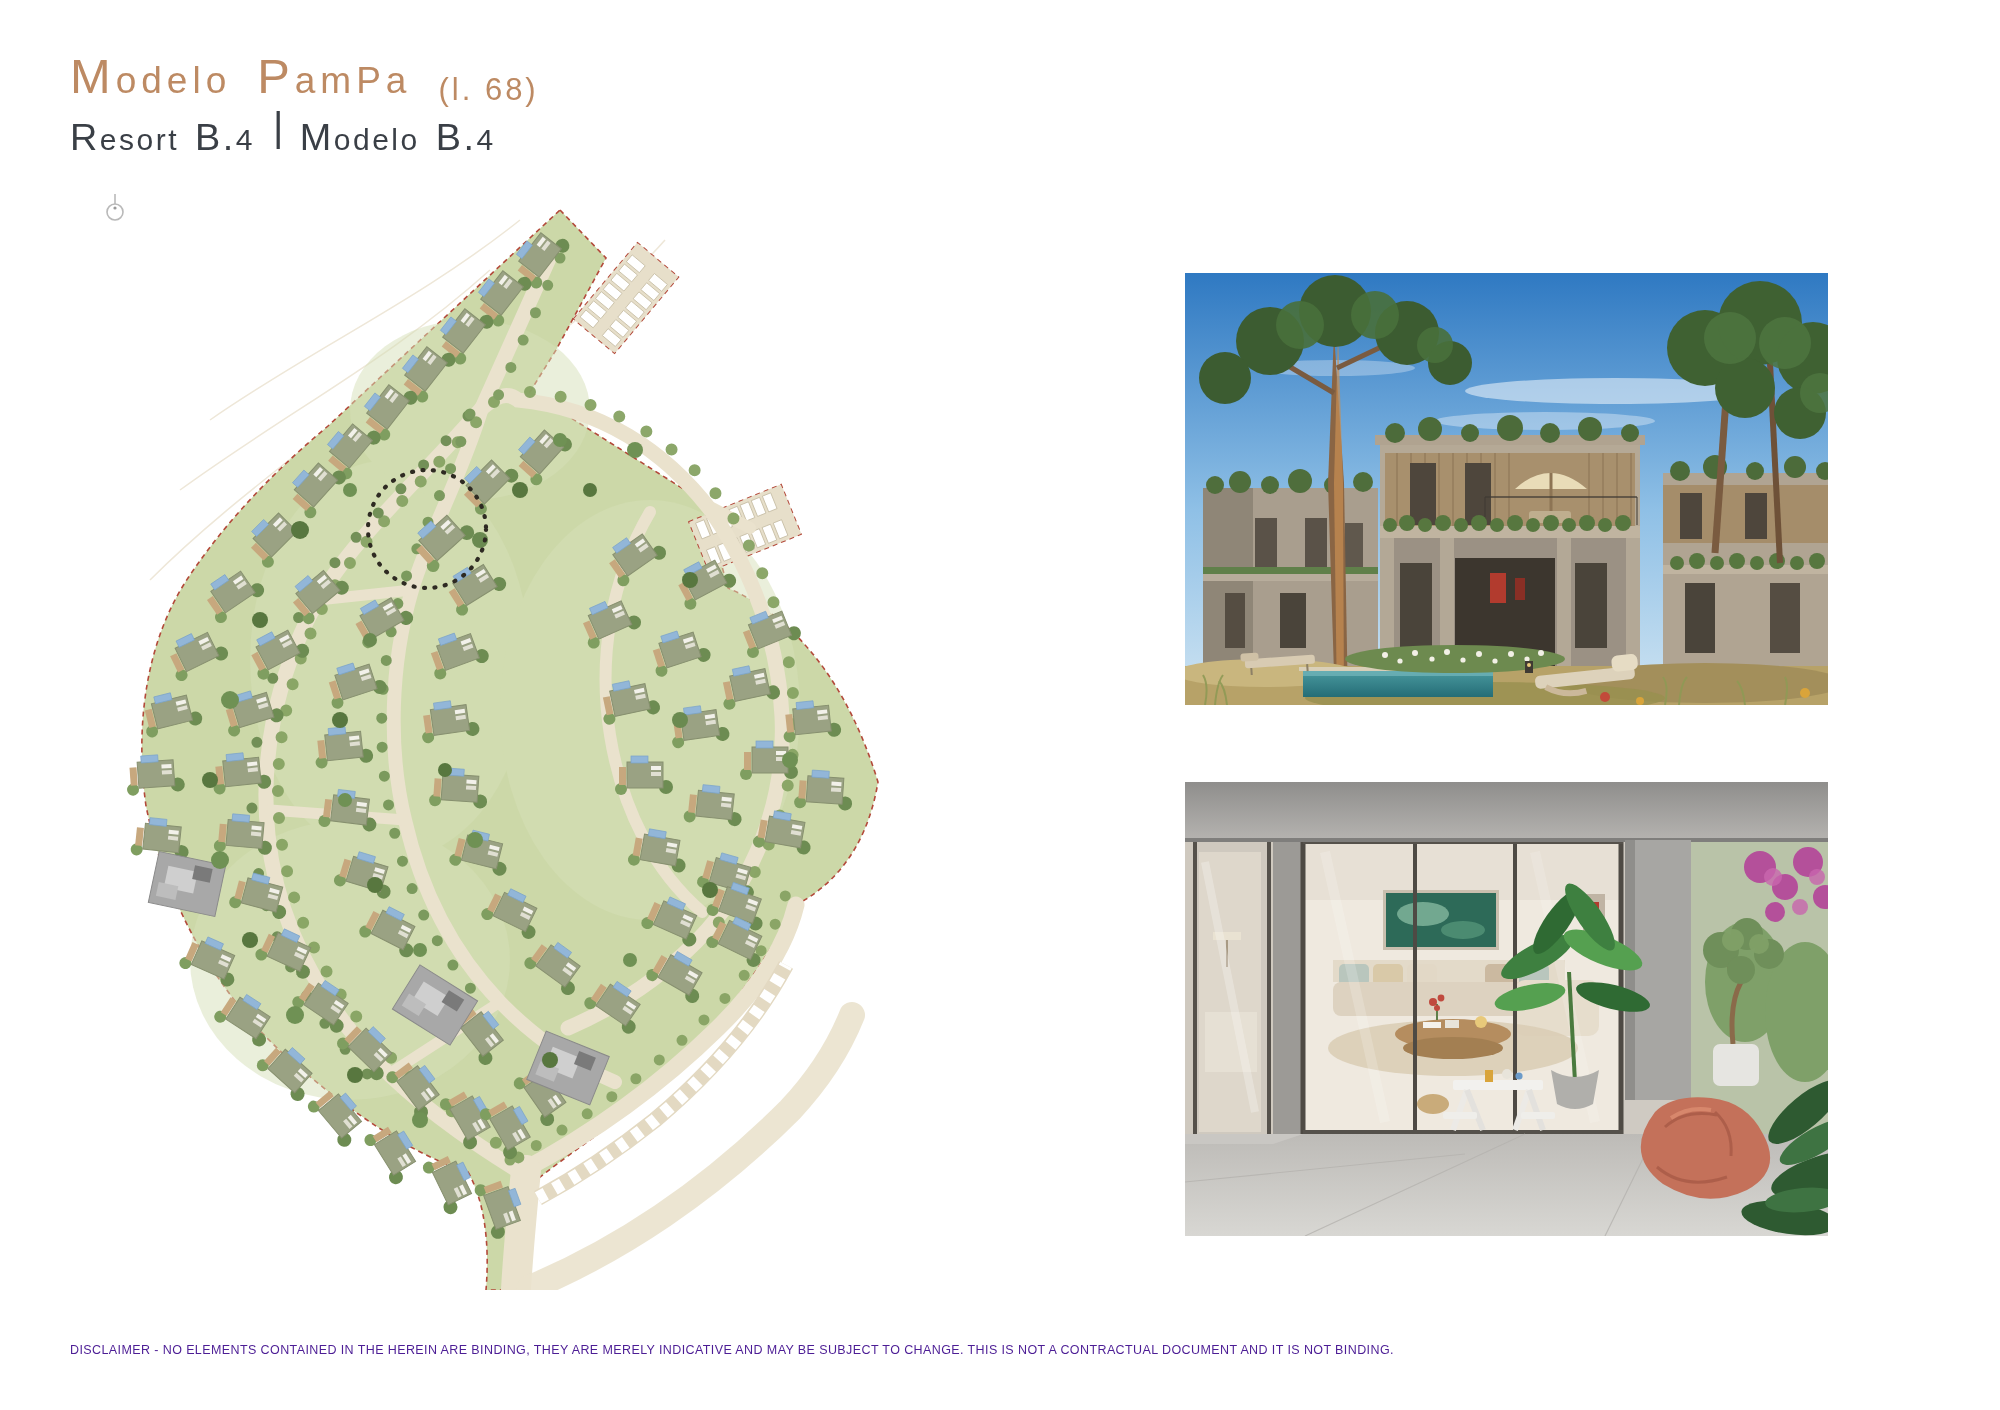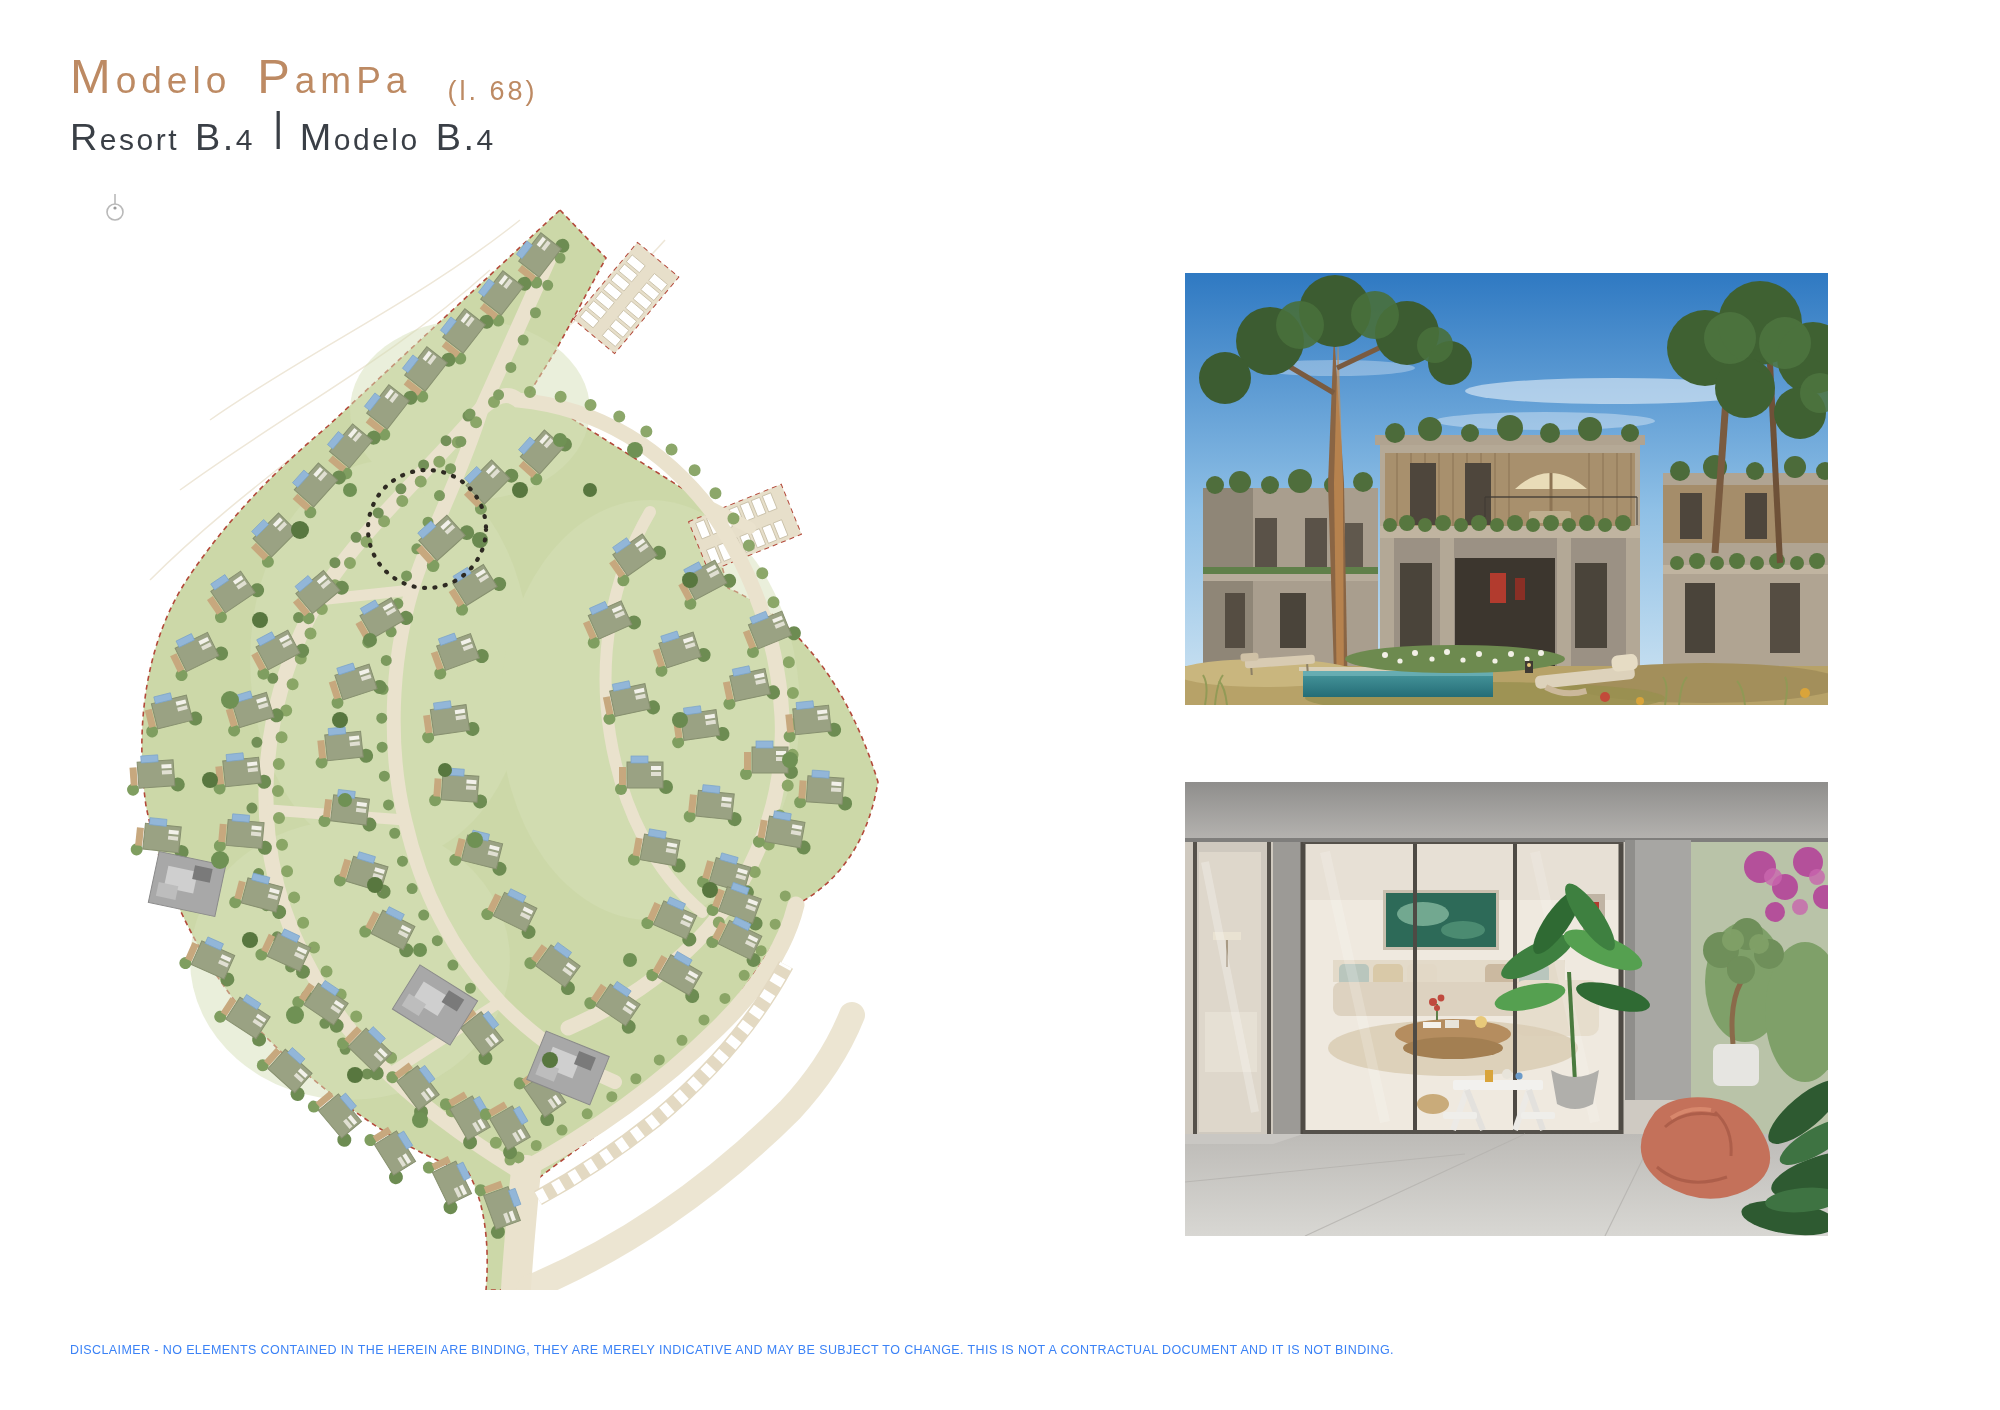--- a/index.html
+++ b/index.html
@@ -4,21 +4,21 @@
 <style>
   html,body{margin:0;padding:0;background:#ffffff;}
   .canvas{position:relative;width:2000px;height:1410px;background:#ffffff;overflow:hidden;
           font-family:"Liberation Sans",sans-serif;}
 
   
   .title-block{position:absolute;left:70px;top:48px;}
   .title-line{font-size:37px;letter-spacing:5px;color:#bd8a63;font-weight:400;white-space:nowrap;}
   .tw{display:inline-block;margin-right:26px;}
   .tw::first-letter{font-size:1.32em;}
-  .lot{display:inline-block;font-size:27px;letter-spacing:3px;position:relative;top:7px;margin-left:10px;}
+  .lot{display:inline-block;font-size:31px;letter-spacing:3px;position:relative;top:7px;margin-left:1px;}
   .model-line{margin-top:10px;font-size:30px;letter-spacing:2.5px;color:#3a3f46;white-space:nowrap;}
   .mw{display:inline-block;margin-right:16px;}
   .mw::first-letter{font-size:1.26em;}
   .sep{display:inline-block;font-size:40px;font-weight:300;position:relative;top:-9px;margin:0 14px 0 2px;}
 
   
   .brand{position:absolute;left:1614px;top:36px;width:340px;text-align:center;color:#26242b;}
   .brand .monogram{display:inline-block;}
   .brand-name{margin-top:14px;font-size:25px;letter-spacing:6.5px;color:#26242b;}
   .brand-tagline{margin-top:7px;font-size:17px;font-style:italic;letter-spacing:0.5px;color:#4f4f4f;}
@@ -28,21 +28,21 @@
   .site-plan{position:absolute;left:90px;top:160px;width:840px;height:1130px;}
 
   
   .photo{position:absolute;overflow:hidden;}
   .photo-top{left:1185px;top:273px;width:643px;height:432px;}
   .photo-bottom{left:1185px;top:782px;width:643px;height:454px;}
   .photo svg{display:block;width:100%;height:100%;}
 
   
   .disclaimer{position:absolute;left:70px;top:1342px;line-height:17px;}
-  .disc-en{font-size:12.5px;letter-spacing:0.4px;color:#3b82f6;}
+  .disc-en{font-size:12.5px;letter-spacing:0.4px;color:#4c1d95;}
   .disc-pt{font-size:12.5px;letter-spacing:0.4px;color:#c49b77;margin-top:2px;}
 </style>
 </head>
 <body>
 
 <div class="canvas">
 
   <div class="title-block">
     <div class="title-line">
       <span class="tw">Modelo</span><span class="tw">PamPa</span><span class="lot">(l. 68)</span>

